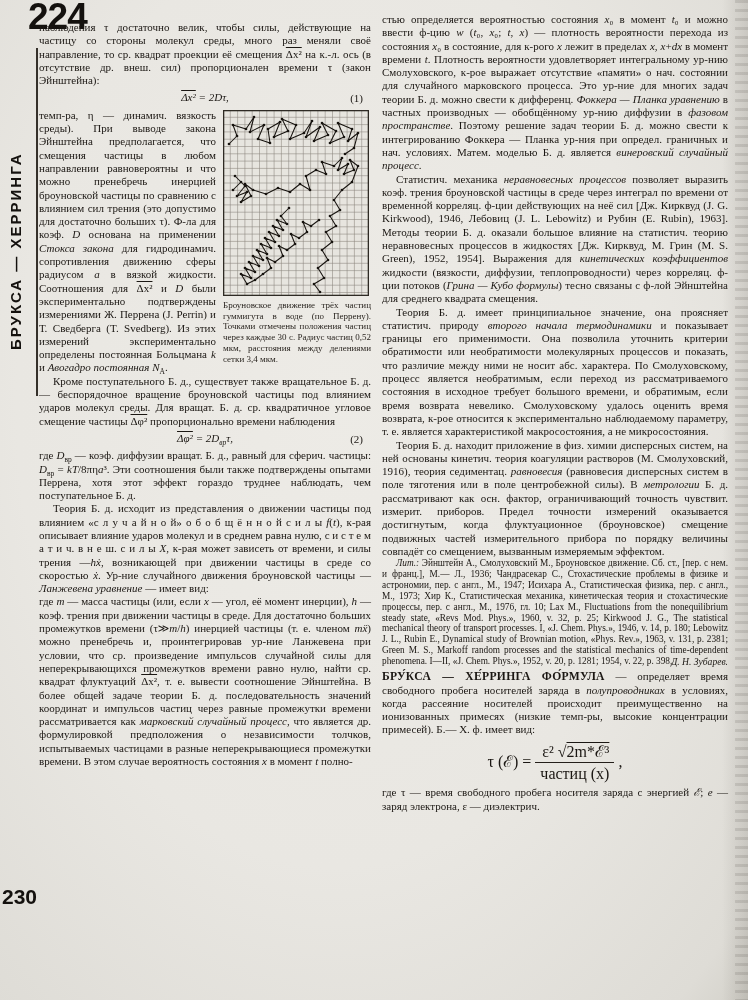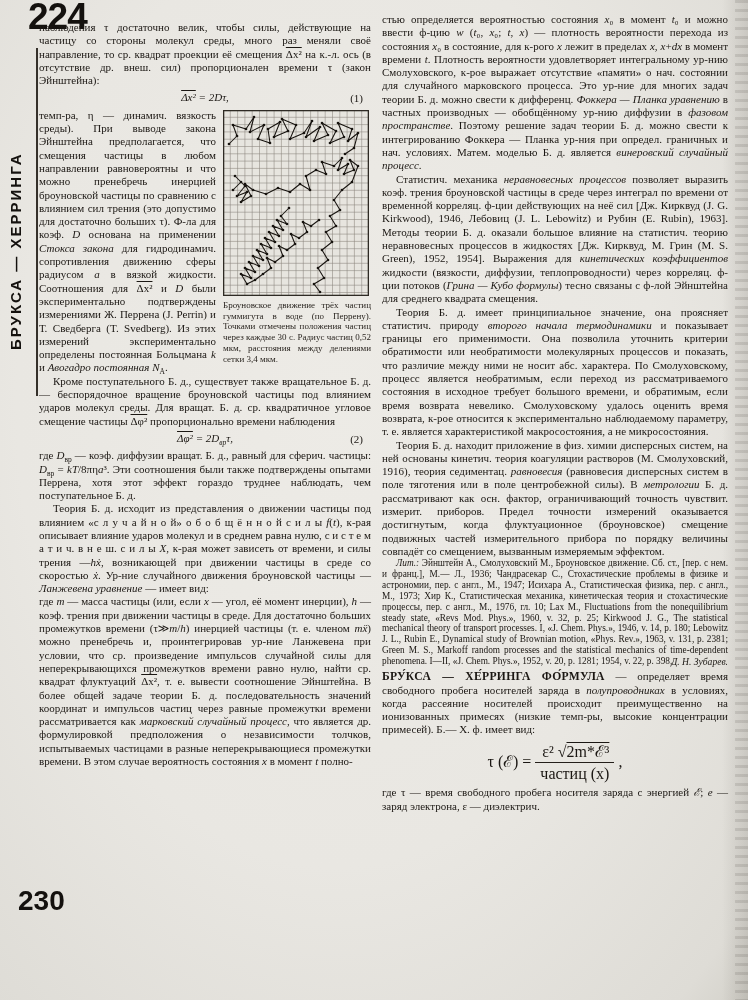--- a/index.html
+++ b/index.html
@@ -11,23 +11,23 @@
         color:#1b1713;}
   
   .pgnum-top{position:absolute;left:28px;top:-4px;
         font-family:"Liberation Sans","DejaVu Sans",sans-serif;
         font-weight:bold;font-size:37px;letter-spacing:-1px;color:#14110e;}
   .vlabel{position:absolute;left:7px;top:50px;height:300px;
         writing-mode:vertical-rl;transform:rotate(180deg);
         font-family:"Liberation Sans","DejaVu Sans",sans-serif;
         font-weight:bold;font-size:15px;letter-spacing:2px;white-space:nowrap;color:#14110e;}
   .vrule{position:absolute;left:36px;top:48px;width:2px;height:348px;background:#35302a;}
-  .pgnum-bottom{position:absolute;left:18px;top:885px;
+  .pgnum-bottom{position:absolute;left:2px;top:885px;
         font-family:"Liberation Sans","DejaVu Sans",sans-serif;
-        font-weight:bold;font-size:28px;color:#14110e;}
+        font-weight:bold;font-size:21px;color:#14110e;}
   
   .col{position:absolute;font-size:11px;line-height:1.21;text-align:justify;}
   .col-left{left:39px;top:21px;width:332px;}
   .col-right{left:382px;top:13px;width:346px;}
   p{margin:0;}
   .indent{text-indent:14px;}
   i{font-style:italic;}
   sub{font-size:7.5px;line-height:0;}
   .ovl{text-decoration:overline;}
   

